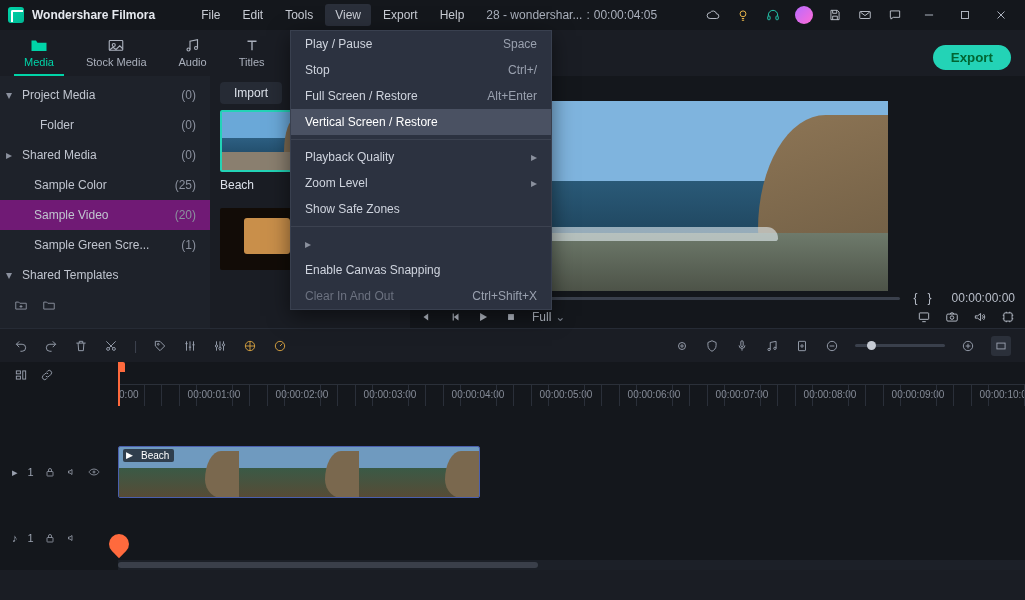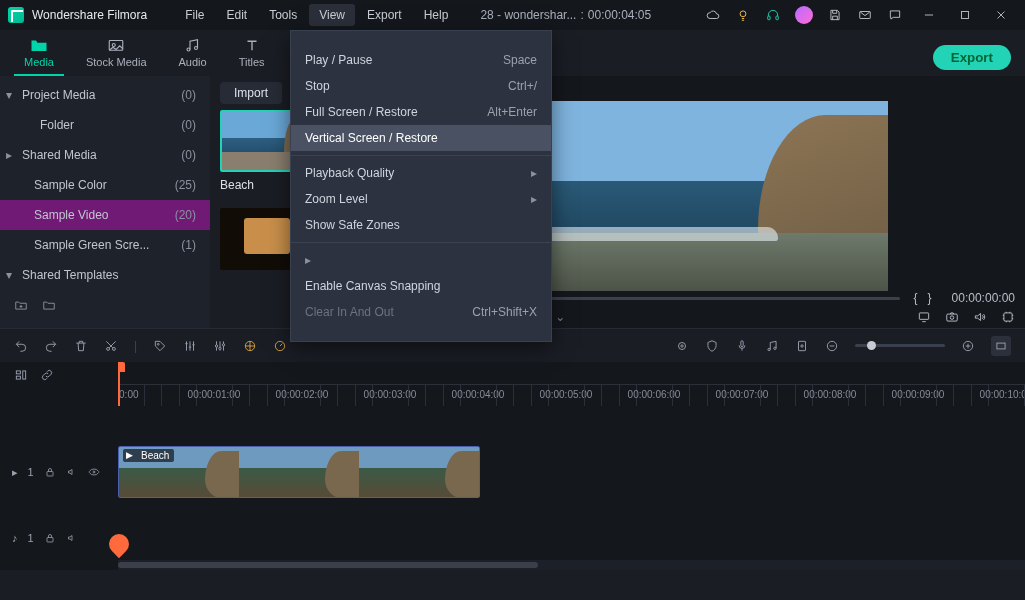--- a/index.html
+++ b/index.html
@@ -2,25 +2,25 @@
 <html><head>
 <meta charset="utf-8">
 <style>
 * { margin: 0; padding: 0; box-sizing: border-box; font-family: -apple-system, "Segoe UI", Arial, sans-serif; }
 body { width: 1025px; height: 600px; background: #1a1d24; color: #c8ccd4; font-size: 12px; overflow: hidden; user-select: none; }
 
 
 .titlebar { height: 30px; display: flex; align-items: center; padding: 0 8px; background: #14171c; }
 .app-logo { width: 16px; height: 16px; background: linear-gradient(135deg,#00d4a8,#00b894); border-radius: 3px; margin-right: 8px; position: relative; }
 .app-logo::after{content:"";position:absolute;left:3px;top:3px;width:10px;height:10px;border:2px solid #fff;border-right:none;border-bottom:none;border-radius:2px 0 0 0;}
-.app-title { font-weight: 400; color: #e6e9ef; margin-right: 28px; }
+.app-title { font-weight: 700; color: #e6e9ef; margin-right: 36px; }
 .menubar { display: flex; gap: 2px; }
 .menu-item { padding: 4px 10px; cursor: pointer; border-radius: 3px; }
 .menu-item.open { background: #2a2f3a; }
-.proj-info { margin-left: 22px; color: #a9afbb; }
+.proj-info { margin-left: 12px; color: #a9afbb; }
 .titlebar-spacer { flex: 1; }
 .title-icons { display: flex; gap: 14px; align-items: center; }
 .ticon { width: 16px; height: 16px; display: inline-flex; align-items: center; justify-content: center; cursor: pointer; color:#bfc5cf; }
 .ticon.yellow{color:#f5c04e;}
 .ticon.teal{color:#23d3b6;}
 .avatar{width:18px;height:18px;border-radius:50%;background:linear-gradient(135deg,#b86bff,#ff6bd6);}
 .win-controls{display:flex;gap:4px;margin-left:10px;}
 .win-btn{width:32px;height:24px;display:flex;align-items:center;justify-content:center;cursor:pointer;color:#b8beca;}
 
 
@@ -49,21 +49,21 @@
 .thumb-area{padding:0 10px;}
 .thumb{width:100px;}
 .thumb-img{width:100px;height:62px;border:2px solid #23d3b6;border-radius:2px;background:linear-gradient(to bottom,#6aa8d8 0%,#6aa8d8 45%,#2d5f82 45%,#173d56 100%);position:relative;overflow:hidden;}
 .thumb-cliff{position:absolute;right:-6px;top:6px;width:40px;height:56px;background:#7c6a52;border-radius:30% 0 0 50%/60% 0 0 40%;}
 .thumb-shore{position:absolute;bottom:0;left:0;right:0;height:18px;background:#8a7f6f;}
 .thumb-label{margin-top:6px;color:#dbe0e9;}
 .thumb2{margin-top:16px;width:100px;height:62px;background:#120c07;border-radius:2px;position:relative;}
 .thumb2::after{content:"";position:absolute;left:24px;top:10px;width:46px;height:36px;background:#c98f4a;border-radius:3px;}
 
 
-.dropdown{position:absolute;top:30px;left:290px;width:262px;background:#2c3240;border:1px solid #39404f;box-shadow:0 6px 20px rgba(0,0,0,.5);z-index:50;padding:16px 0;}
+.dropdown{position:absolute;top:30px;left:290px;width:262px;background:#2c3240;border:1px solid #39404f;box-shadow:0 6px 20px rgba(0,0,0,.5);z-index:50;padding:0 0;}
 .dd-item{display:flex;align-items:center;height:26px;padding:0 14px;cursor:pointer;color:#cfd4de;}
 .dd-item .ddlabel{flex:1;}
 .dd-item .short{color:#9aa1af;}
 .dd-item .sub{color:#8b919e;}
 .dd-item.hl{background:#4a5162;color:#fff;}
 .dd-item.dis{color:#6c7280;}
 .dd-sep{height:1px;background:#3c4250;margin:4px 0;}
 
 
 .preview-panel{flex:1;background:#14171c;display:flex;flex-direction:column;padding:0 10px;}

